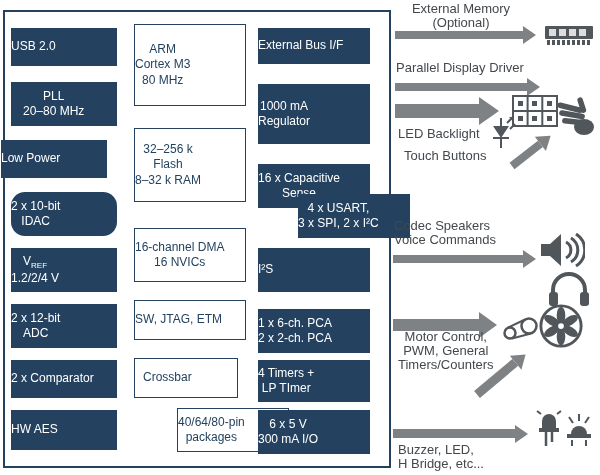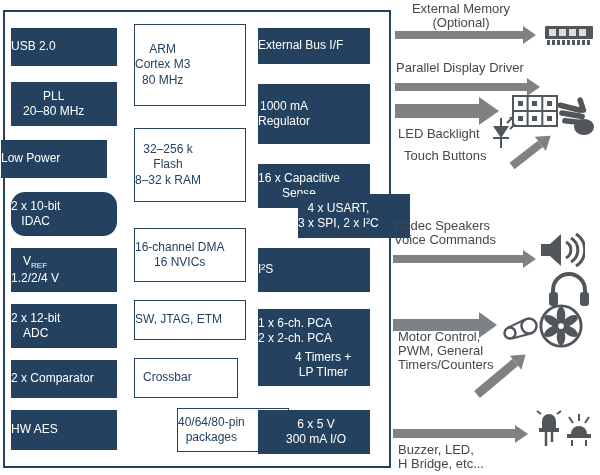--- a/index.html
+++ b/index.html
@@ -108,25 +108,25 @@
       <span class="pre">4 x USART,
 3 x SPI, 2 x I²C</span>
     </div>
   <div class="block dark" style="left:258px;top:248px;width:112px;height:44px;">
       <span class="pre">I²S</span>
     </div>
   <div class="block dark" style="left:258px;top:302px;width:112px;height:44px;margin-top:7px;">
       <span class="pre">1 x 6-ch. PCA
 2 x 2-ch. PCA</span>
     </div>
-  <div class="block dark" style="left:258px;top:344px;width:112px;height:42px;padding-left:37px;">
+  <div class="block dark" style="left:258px;top:360px;width:112px;height:42px;">
       <span class="pre">4 Timers +
 LP TImer</span>
     </div>
-  <div class="block dark" style="left:258px;top:410px;width:112px;height:44px;padding-left:28px;">
+  <div class="block dark" style="left:258px;top:410px;width:112px;height:44px;">
       <span class="pre">6 x 5 V
 300 mA I/O</span>
     </div>
 
   <div class="note center pre" style="left:397px;top:2px;width:128px;">External Memory
 (Optional)</div>
   <div class="arrow" style="left:395px;top:31px;width:128px;height:8px;"></div>
 
   <div class="note" style="left:396px;top:61px;white-space:nowrap;">Parallel Display Driver</div>
   <div class="arrow" style="left:395px;top:83px;width:132px;height:8px;"></div>
@@ -134,21 +134,21 @@
   <div class="arrow" style="left:395px;top:104px;width:84px;height:14px;--hl:20px;--hh:14px;"></div>
   <div class="note" style="left:398px;top:127px;">LED Backlight</div>
   <div class="note" style="left:404px;top:149px;text-align:right;">Touch Buttons</div>
   <div class="arrow diag" style="left:512px;top:162px;width:36px;height:8px;transform:rotate(-38deg);"></div>
 
   <div class="note pre" style="left:394px;top:219px;">Codec Speakers
 Voice Commands</div>
   <div class="arrow" style="left:393px;top:255px;width:130px;height:8px;"></div>
 
   <div class="arrow" style="left:393px;top:319px;width:86px;height:12px;--hl:18px;--hh:13px;"></div>
-  <div class="note pre" style="left:398px;top:330px;">Motor Control,
+  <div class="note pre" style="left:398px;top:330px;text-align:center;">Motor Control,
 PWM, General
 Timers/Counters</div>
   <div class="arrow diag" style="left:477px;top:390px;width:50px;height:9px;transform:rotate(-40deg);"></div>
 
   <div class="arrow" style="left:393px;top:429px;width:122px;height:9px;"></div>
   <div class="note pre" style="left:398px;top:443px;">Buzzer, LED,
 H Bridge, etc...</div>
 
   <svg class="icon" style="left:545px;top:24px;" width="48" height="24" viewBox="0 0 48 24">
     <rect x="0" y="2" width="48" height="13" rx="1" fill="#51565b"></rect>

